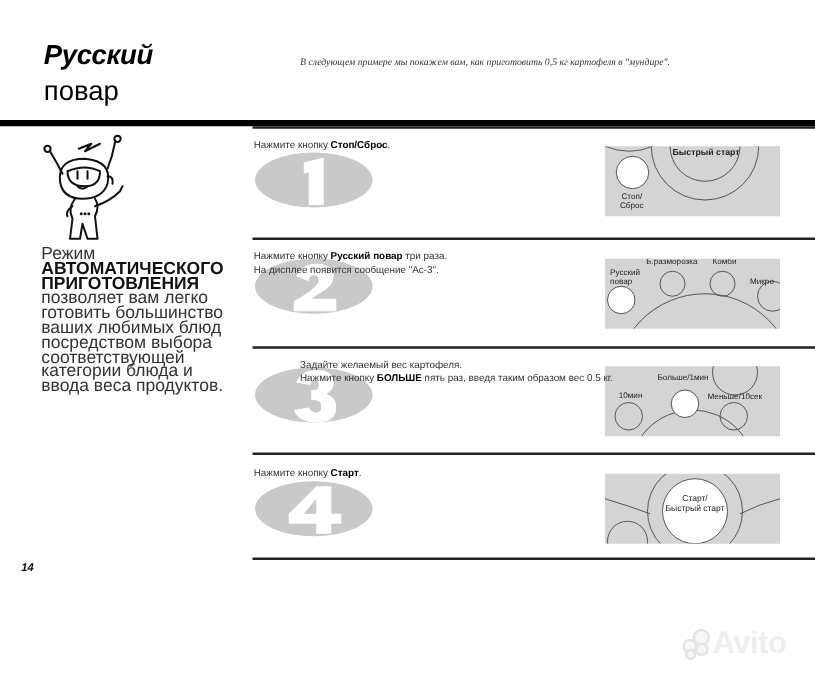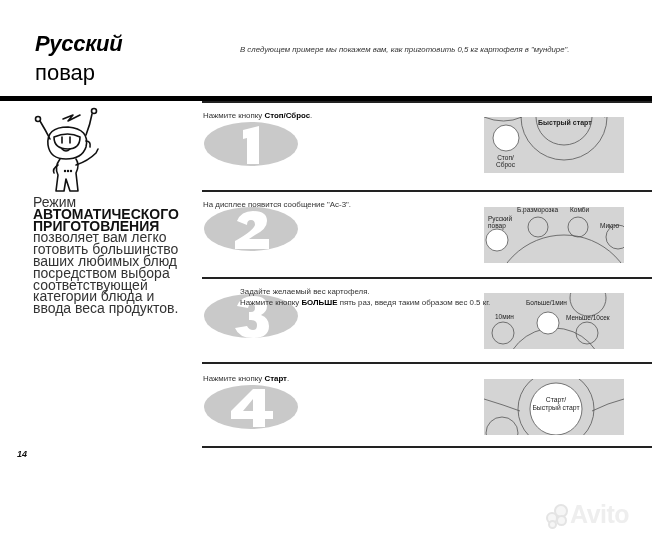--- a/index.html
+++ b/index.html
@@ -1,20 +1,20 @@
 <!DOCTYPE html>
 <html><head>
   <meta charset="utf-8">
   <style>
     html, body { margin: 0; padding: 0; background: #ffffff; }
     body { width: 652px; height: 540px; position: relative; overflow: hidden; font-family: "Liberation Sans", sans-serif; color: #111; }
     .abs { position: absolute; }
     .title-1 { left: 35px; top: 31px; font-size: 22px; font-weight: bold; font-style: italic; color: #000; letter-spacing: -0.3px; }
     .title-2 { left: 35px; top: 60px; font-size: 22px; color: #000; }
-    .intro { left: 240px; top: 45px; font-size: 7.8px; font-style: italic; color: #333; white-space: nowrap; }
+    .intro { left: 240px; top: 45px; font-size: 7.8px; font-style: italic; color: #333; white-space: nowrap; font-family: Liberation Serif, serif; }
     .top-rule { left: 0; top: 96px; width: 652px; height: 5px; background: #000; }
     .mascot { left: 28px; top: 105px; width: 80px; height: 90px; }
     .side-text { left: 33px; top: 197px; width: 160px; font-size: 14px; line-height: 11.8px; color: #333; }
     .side-text b { color: #111; }
     .step-rule { left: 202px; width: 450px; height: 2px; background: #222; }
     .step-num { left: 203px; width: 96px; height: 48px; }
     .step-text { left: 203px; font-size: 7.9px; line-height: 10.5px; color: #333; white-space: nowrap; z-index: 2; }
     .step-text b { color: #000; }
     .panel { left: 484px; width: 140px; height: 56px; background: #d4d4d4; overflow: hidden; }
     .panel svg { display: block; }
@@ -88,20 +88,21 @@
 </div>
 
 <div class="abs step-rule" style="top:190px;"></div>
 <div class="abs step-num" style="top:205px;">
   <svg width="96" height="48" viewBox="0 0 96 48">
     <ellipse cx="48" cy="24" rx="47" ry="22" fill="#c9c9c9"></ellipse>
     <path d="M34 16 Q38 6 50 6 Q64 6 64 16 Q64 24 52 30 L46 34 L66 34 L66 44 L32 44 L32 36 Q50 26 52 20 Q52 15 48 15 Q44 15 44 20 Z" fill="#ffffff"></path>
   </svg>
 </div>
 <div class="abs step-text" style="top:200px;">
+  <div><span>Нажмите кнопку </span><b>Русский повар</b><span> три раза.</span></div>
   <div><span>На дисплее появится сообщение "Ac-3".</span></div>
 </div>
 <div class="abs panel" style="top:207px;">
   <svg width="140" height="56" viewBox="0 0 140 56">
     <g fill="none" stroke="#555" stroke-width="0.8">
       <circle cx="80" cy="100" r="72"></circle>
       <circle cx="54" cy="20" r="10"></circle>
       <circle cx="94" cy="20" r="10"></circle>
       <circle cx="134" cy="30" r="12"></circle>
     </g>

